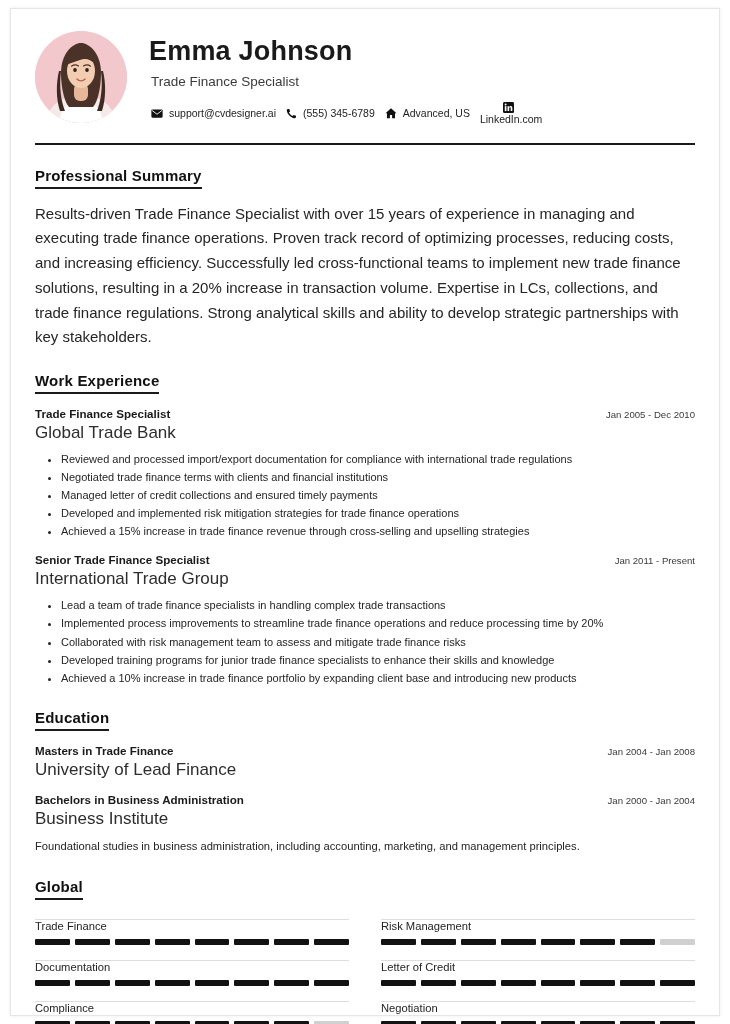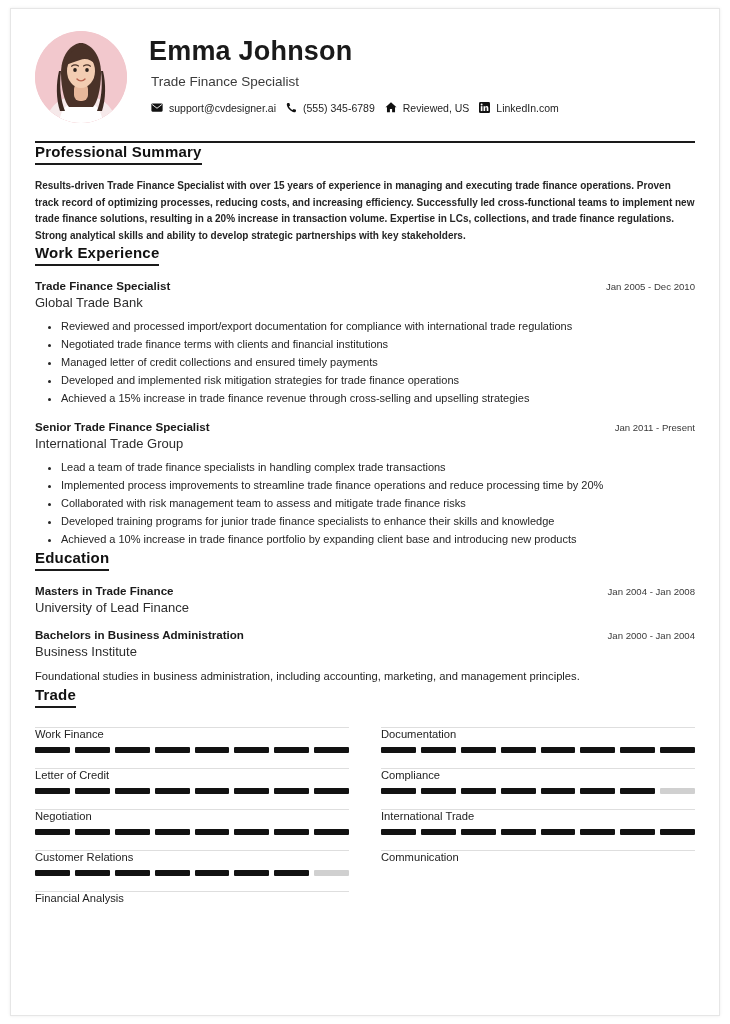--- a/index.html
+++ b/index.html
@@ -70,71 +70,70 @@
     flex-wrap: wrap;
   }
   .contact-item {
     display: flex;
     align-items: center;
     font-size: 10.5px;
     color: #232323;
     margin-right: 10px;
     white-space: nowrap;
   }
-  .contact-item:last-child { margin-right: 4px; }
+  .contact-item:last-child { margin-right: 4px; flex-direction: column; }
   .contact-item .ci-icon {
     display: inline-flex;
     align-items: center;
     justify-content: center;
     margin-right: 6px;
   }
   .rule {
     border-bottom: 2px solid #1a1a1a;
     margin: 4px 0 0 0;
   }
 
   
-  .section { }
+  .section { margin-top: 22px; }
   .section-title {
     display: inline-block;
     font-size: 15px;
     font-weight: bold;
     color: #111111;
     border-bottom: 2px solid #1a1a1a;
     padding-bottom: 3px;
     letter-spacing: 0.2px;
   }
   .summary-text {
     margin-top: 13px;
-    font-size: 10px;
+    font-size: 15px;
     line-height: 1.65;
     color: #252525;
     text-align: left;
-    font-weight: bold;
   }
 
   .job { margin-top: 13px; }
   .job-head {
     display: flex;
     justify-content: space-between;
     align-items: baseline;
   }
   .job-title {
     font-size: 11.6px;
     font-weight: bold;
     color: #1a1a1a;
   }
   .job-date {
     font-size: 9.6px;
     color: #3a3a3a;
     white-space: nowrap;
     padding-left: 12px;
   }
   .job-org {
-    font-size: 13px;
+    font-size: 17px;
     color: #2d2d2d;
     margin-top: 3px;
   }
   ul.bullets {
     margin: 8px 0 0 0;
     padding-left: 26px;
   }
   ul.bullets li {
     font-size: 11px;
     line-height: 1.55;
@@ -249,21 +248,21 @@
               </span>
               <span>(555) 345-6789</span>
             </div>
 
             <div class="contact-item">
               <span class="ci-icon">
                 <svg width="12" height="11" viewBox="0 0 16 15">
                     <path d="M8 0.5 L15.5 7 L13.5 7 L13.5 14 L9.5 14 L9.5 9.5 L6.5 9.5 L6.5 14 L2.5 14 L2.5 7 L0.5 7 Z" fill="#111"></path>
                   </svg>
               </span>
-              <span>Reviewed, US</span>
+              <span>Advanced, US</span>
             </div>
 
             <div class="contact-item">
               <span class="ci-icon">
                 <svg width="11" height="11" viewBox="0 0 16 16">
                     <rect x="0" y="0" width="16" height="16" rx="2" fill="#111"></rect>
                     <rect x="2.6" y="6" width="2.4" height="7.2" fill="#fff"></rect>
                     <circle cx="3.8" cy="3.6" r="1.4" fill="#fff"></circle>
                     <path d="M6.6 6 L8.9 6 L8.9 7.1 C9.4 6.2 10.4 5.8 11.4 5.8 C13 5.8 13.6 6.9 13.6 8.6 L13.6 13.2 L11.2 13.2 L11.2 9.1 C11.2 8.2 11 7.6 10.1 7.6 C9.3 7.6 9 8.2 9 9.1 L9 13.2 L6.6 13.2 Z" fill="#fff"></path>
                   </svg>
@@ -330,34 +329,48 @@
           <div class="job-head">
             <div class="job-title">Bachelors in Business Administration</div>
             <div class="job-date">Jan 2000 - Jan 2004</div>
           </div>
           <div class="job-org">Business Institute</div>
           <div class="edu-desc">Foundational studies in business administration, including accounting, marketing, and management principles.</div>
         </div>
       </div>
 
       <div class="section">
-        <div class="section-title">Trade</div>
+        <div class="section-title">Global</div>
         <div class="skills-grid" id="skills-grid">
             <div class="skill">
               <div class="skill-sep"></div>
-              <div class="skill-name">Work Finance</div>
-              <div class="skill-bar">
-                <div class="seg on"></div>
-                <div class="seg on"></div>
-                <div class="seg on"></div>
-                <div class="seg on"></div>
-                <div class="seg on"></div>
-                <div class="seg on"></div>
-                <div class="seg on"></div>
-                <div class="seg on"></div>
+              <div class="skill-name">Trade Finance</div>
+              <div class="skill-bar">
+                <div class="seg on"></div>
+                <div class="seg on"></div>
+                <div class="seg on"></div>
+                <div class="seg on"></div>
+                <div class="seg on"></div>
+                <div class="seg on"></div>
+                <div class="seg on"></div>
+                <div class="seg on"></div>
+              </div>
+            </div>
+            <div class="skill">
+              <div class="skill-sep"></div>
+              <div class="skill-name">Risk Management</div>
+              <div class="skill-bar">
+                <div class="seg on"></div>
+                <div class="seg on"></div>
+                <div class="seg on"></div>
+                <div class="seg on"></div>
+                <div class="seg on"></div>
+                <div class="seg on"></div>
+                <div class="seg on"></div>
+                <div class="seg"></div>
               </div>
             </div>
             <div class="skill">
               <div class="skill-sep"></div>
               <div class="skill-name">Documentation</div>
               <div class="skill-bar">
                 <div class="seg on"></div>
                 <div class="seg on"></div>
                 <div class="seg on"></div>
                 <div class="seg on"></div>

